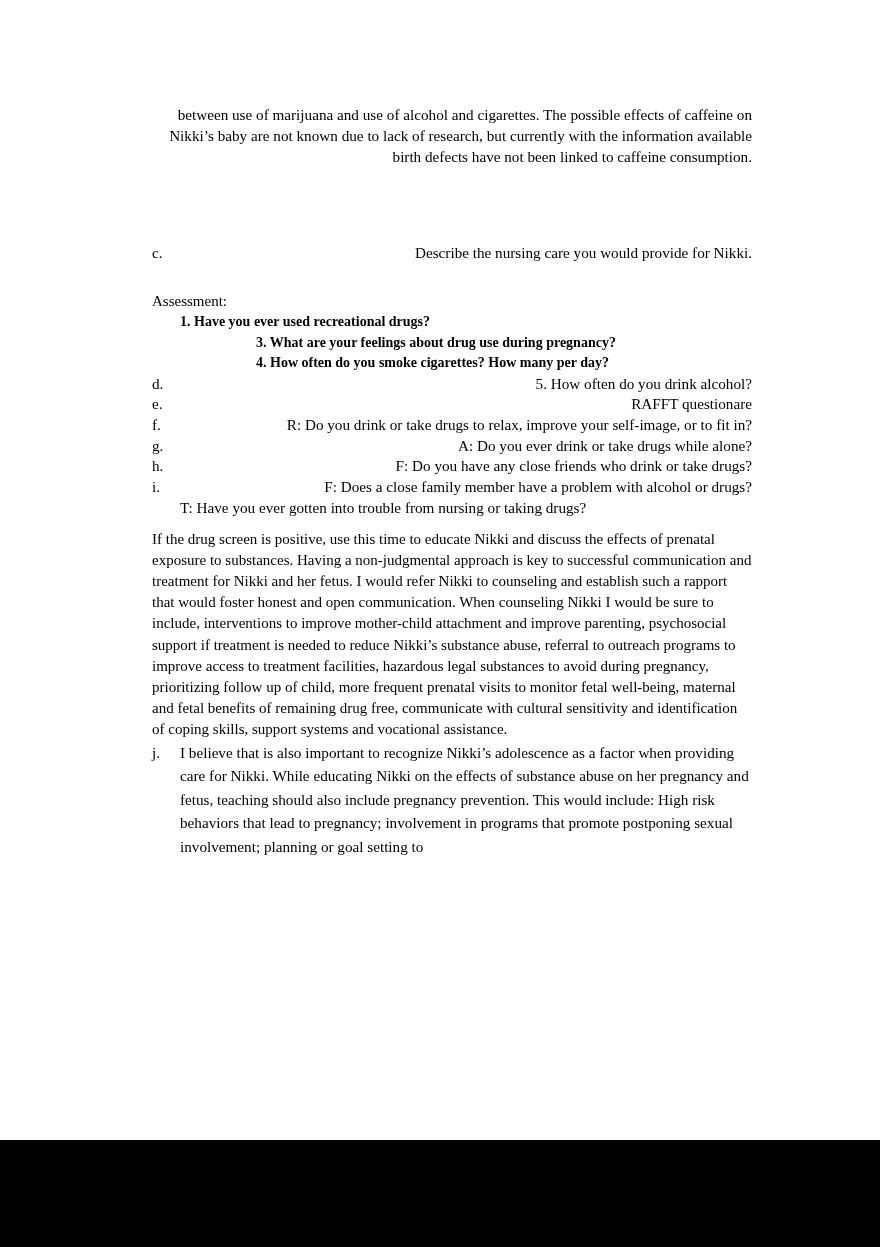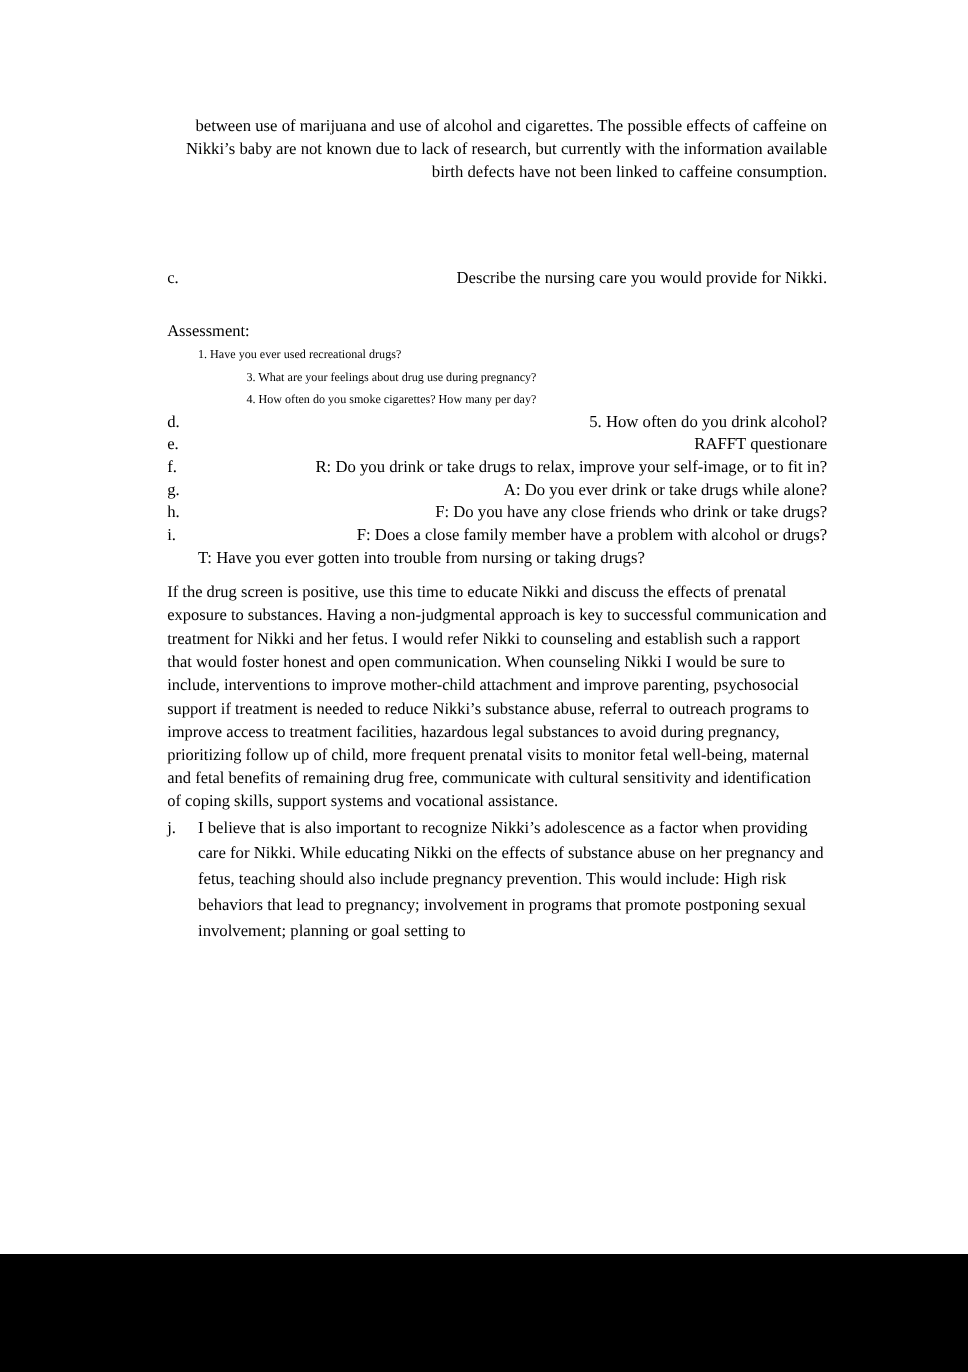--- a/index.html
+++ b/index.html
@@ -64,26 +64,27 @@
     width: 28px;
     flex: 0 0 28px;
   }
   .listrow .body {
     flex: 1 1 auto;
     text-align: right;
   }
   .listrow.tight { line-height: 20.6px; }
 
   .numrow {
-    font-size: 11px;
+    font-size: 14px;
     line-height: 20.6px;
     margin-left: 28px;
+    font-weight: bold;
   }
   .numrow.deep {
-    margin-left: 72px;
+    margin-left: 104px;
   }
   .subtext {
     font-size: 15.2px;
     line-height: 21.2px;
     margin-left: 28px;
   }
   .flowtext {
     font-size: 15px;
     line-height: 21.2px;
   }

